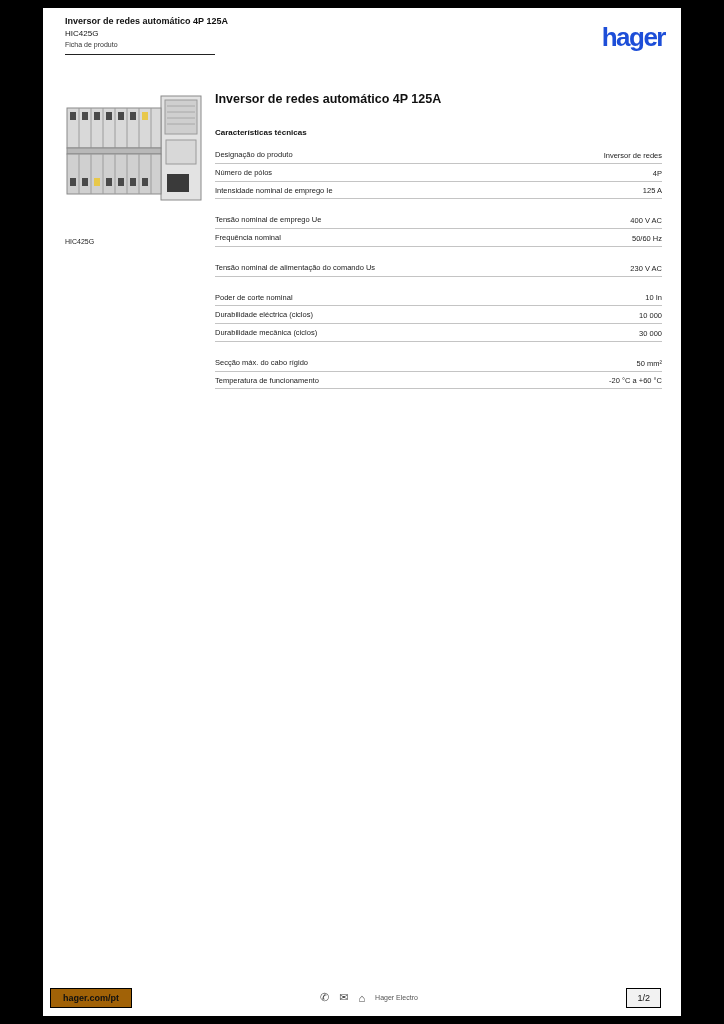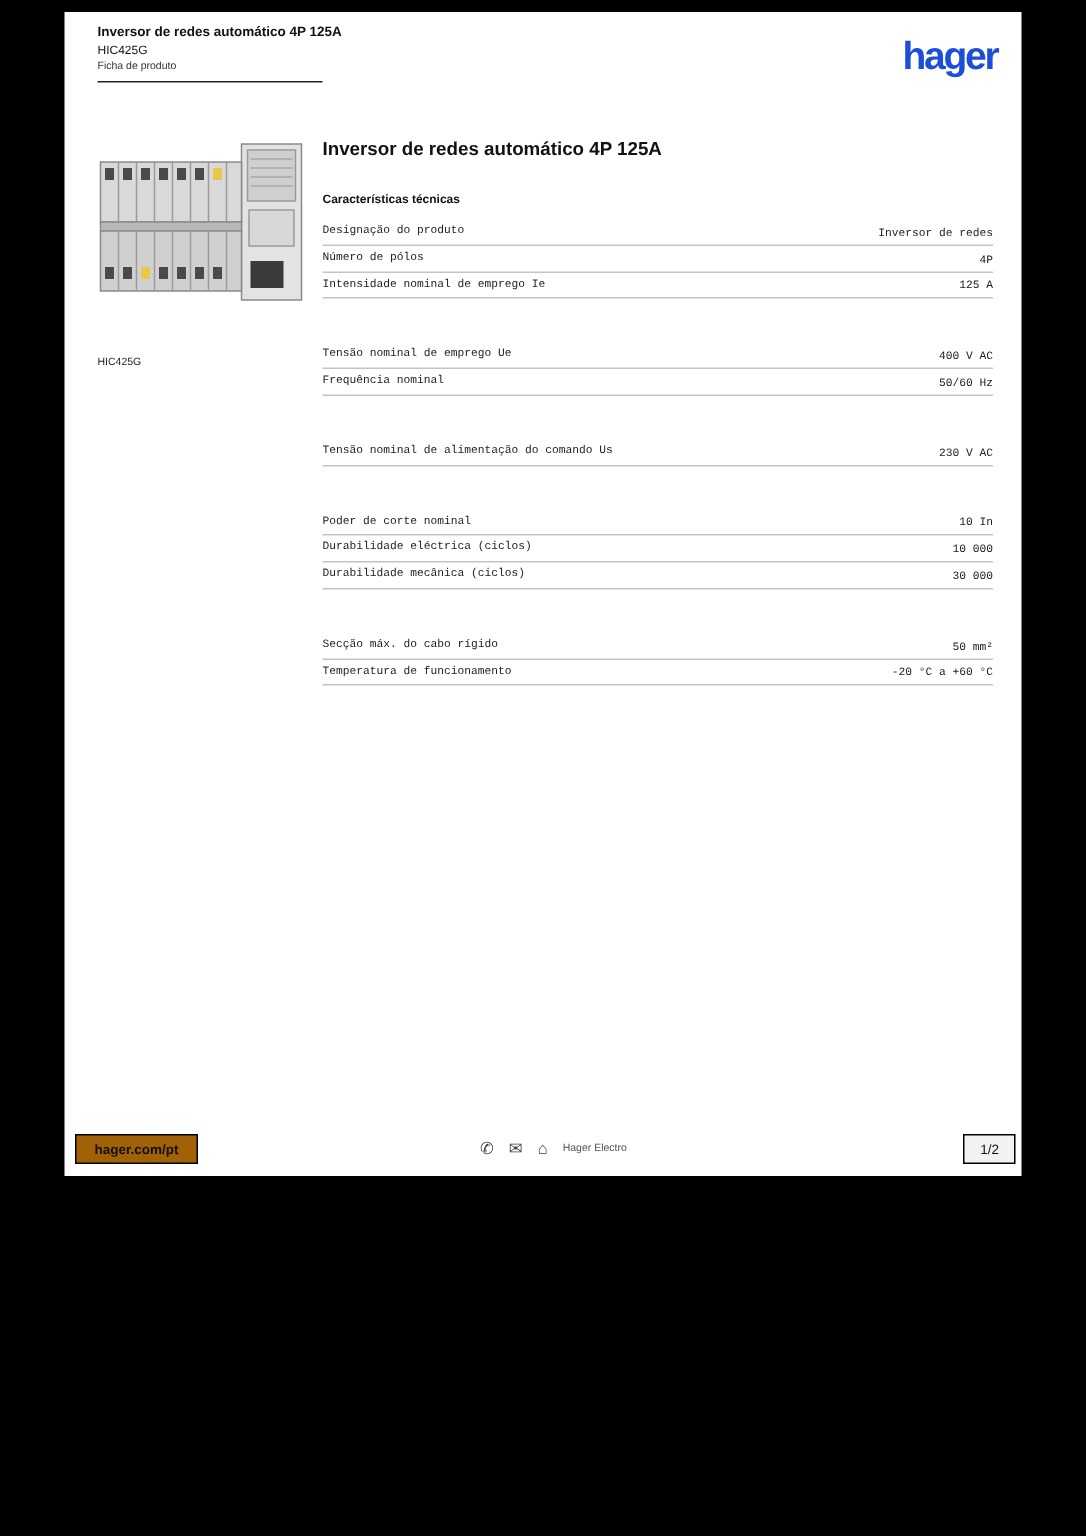--- a/index.html
+++ b/index.html
@@ -1,58 +1,58 @@
 <!DOCTYPE html>
 <html><head>
 <meta charset="utf-8">
 <style>
   html,body{margin:0;padding:0;}
   body{
     width:724px;height:1024px;background:#000;position:relative;overflow:hidden;
     font-family:"Liberation Sans", sans-serif;
   }
   .page{
-    position:absolute;left:43px;top:8px;width:638px;height:776px;background:#ffffff;
+    position:absolute;left:43px;top:8px;width:638px;height:1008px;background:#ffffff;
   }
   
   .header-block{position:absolute;left:22px;top:8px;color:#111;line-height:1.25;}
   .header-line1{font-size:9px;font-weight:bold;}
   .header-line2{font-size:8px;margin-top:2px;}
   .header-line3{font-size:7px;margin-top:2px;color:#333;}
   .header-rule{position:absolute;left:22px;top:46px;width:150px;height:1px;background:#222;}
   .brand-logo{
     position:absolute;right:16px;top:14px;font-size:26px;font-weight:bold;
     letter-spacing:-1.5px;color:#1d4ed8;
   }
   
   .photo{position:absolute;left:22px;top:86px;width:140px;height:112px;}
   .caption{position:absolute;left:22px;top:230px;font-size:7px;color:#222;}
   
   .title{position:absolute;left:172px;top:84px;width:440px;font-size:12.5px;font-weight:bold;color:#111;}
   .subtitle{position:absolute;left:172px;top:120px;font-size:8px;font-weight:bold;color:#111;}
   .specs{position:absolute;left:172px;top:138px;width:447px;}
-  .spec-group{margin-bottom:29px;font-family:Liberation Mono, monospace;}
+  .spec-group{margin-bottom:12px;}
   .spec-row{
     display:flex;justify-content:space-between;align-items:flex-end;
     padding:4px 0 3px;border-bottom:1px solid #c4c4c4;font-size:7.5px;color:#222;
   }
   .spec-row .label{max-width:65%;line-height:1.3;}
   .spec-row .value{text-align:center;white-space:nowrap;}
   
   .footer-site{
     position:absolute;left:7px;bottom:8px;border:1px solid #000;background:#a16207;
     padding:4px 12px;font-size:9px;font-weight:bold;color:#111;
   }
   .footer-center{
     position:absolute;left:277px;bottom:12px;display:flex;gap:10px;align-items:center;
     font-size:11px;color:#444;
   }
   .footer-center .note{font-size:7px;color:#555;}
   .footer-page{
-    position:absolute;right:4px;bottom:8px;border:1px solid #000;background:#f2f2f2;
+    position:absolute;right:20px;bottom:8px;border:1px solid #000;background:#f2f2f2;
     padding:4px 10px;font-size:9px;color:#111;
   }
 </style>
 </head>
 <body>
 
 <div class="page">
 
   <div class="header-block">
     <div class="header-line1">Inversor de redes automático 4P 125A</div>

